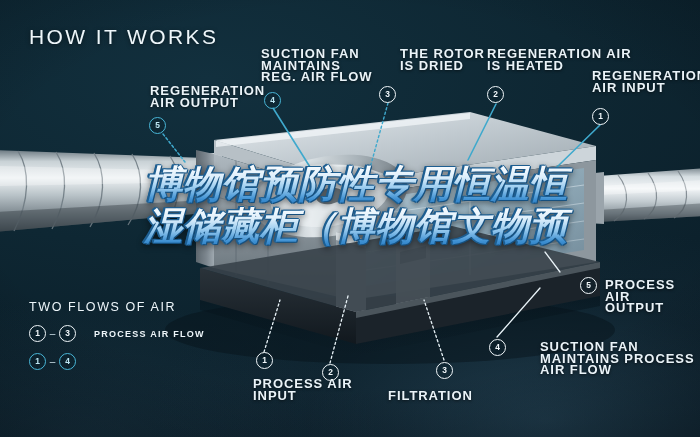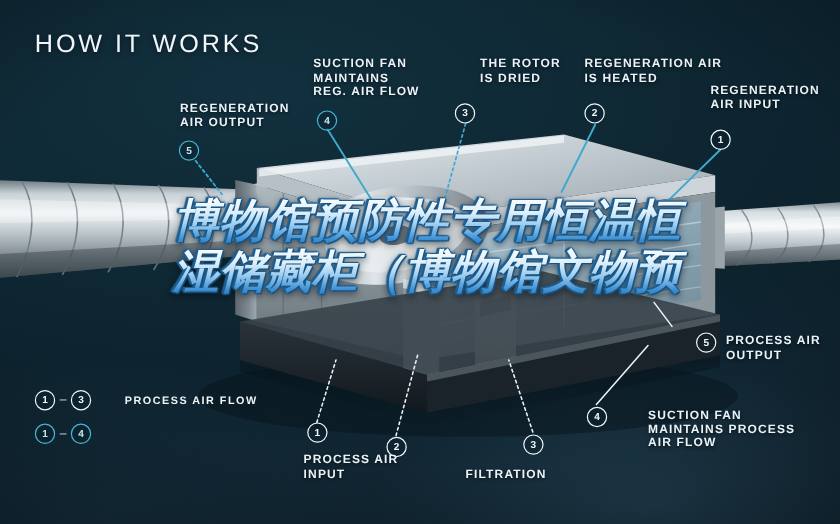--- a/index.html
+++ b/index.html
@@ -36,21 +36,21 @@
     position:absolute;left:29px;top:25px;
     font-size:21px;letter-spacing:2.4px;font-weight:400;
     color:#eef6fa;
     text-shadow:0 1px 4px rgba(0,0,0,.5);
   }
 
   
   .lbl{
     position:absolute;
     color:#eaf3f8;
-    font-size:10px;
+    font-size:13px;
     font-weight:700;
     letter-spacing:.95px;
     line-height:11.6px;
     text-transform:uppercase;
     text-shadow:0 1px 3px rgba(0,0,0,.6);
     white-space:pre-line;
   }
 
   
   .mk{
@@ -74,21 +74,21 @@
   .legend-row{
     position:absolute;left:29px;
     display:flex;align-items:center;
   }
   .legend-row .dash{
     display:inline-block;width:11px;text-align:center;
     font-size:10px;color:#cfe2ea;margin:0 1px;
   }
   .legend-row .mk{position:static;margin:0;}
   .legend-row .ltxt{
-    margin-left:28px;
+    margin-left:18px;
     font-size:9px;font-weight:700;letter-spacing:1.25px;
     text-transform:uppercase;
   }
   .legend-row.white .ltxt{color:#eef6fa;}
   .legend-row.cyan  .ltxt{color:#dceff6;}
 
   
   .cn-wrap{
     position:absolute;left:0;right:0;top:163px;
     text-align:center;
@@ -303,20 +303,21 @@
 AIR FLOW</div>
   <div class="lbl" style="left:253px;top:378px;">PROCESS AIR
 INPUT</div>
   <div class="lbl" style="left:348px;top:390px;padding-left:40px;">FILTRATION</div>
 
   <div class="cn-wrap">
     <div class="cn-line">博物馆预防性专用恒温恒</div>
     <div class="cn-line">湿储藏柜（博物馆文物预</div>
   </div>
 
+  <div class="legend-title">TWO FLOWS OF AIR</div>
 
   <div class="legend-row white" style="top:325px;">
     <span class="mk white">1</span>
     <span class="dash">–</span>
     <span class="mk white">3</span>
     <span class="ltxt">PROCESS AIR FLOW</span>
   </div>
 
   <div class="legend-row cyan" style="top:353px;">
     <span class="mk cyan">1</span>

